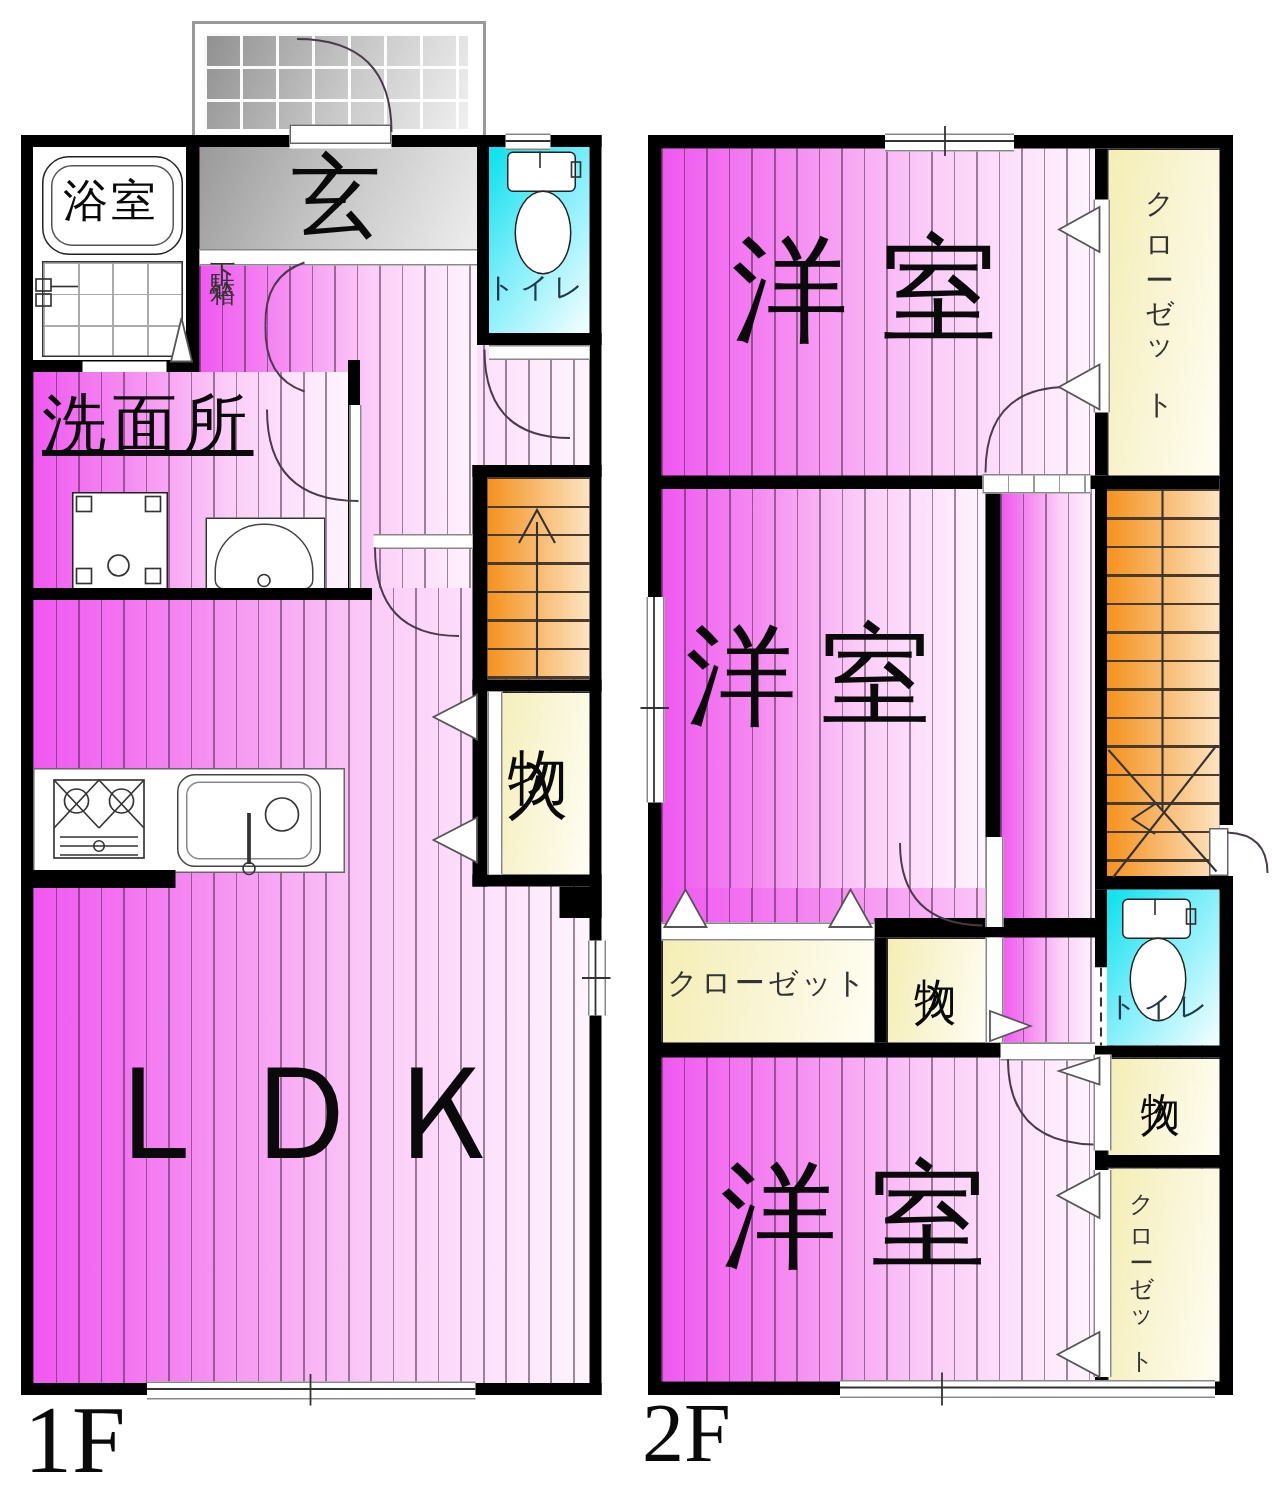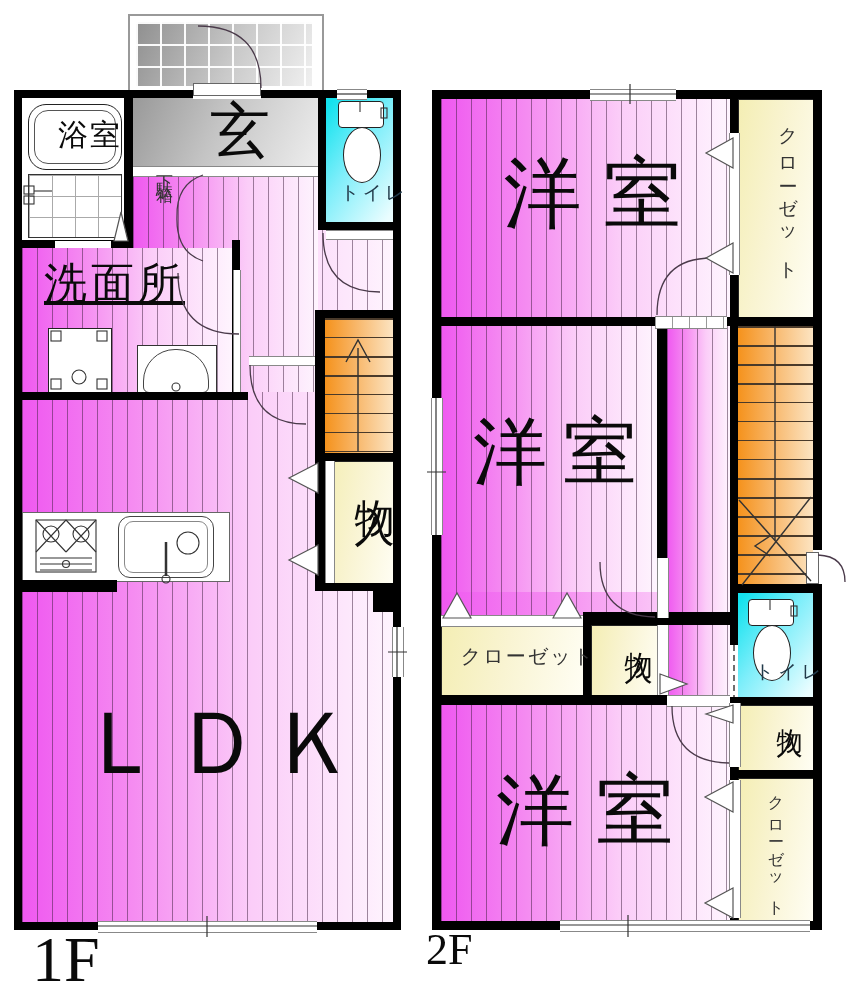--- a/index.html
+++ b/index.html
@@ -23,21 +23,21 @@
   .porch{position:absolute;background:#fff;border:2px solid #999;}
   .porchgrid{position:absolute;
       background-image:repeating-linear-gradient(90deg, rgba(255,255,255,.95) 0 2px, transparent 2px 24px),
       repeating-linear-gradient(180deg, rgba(255,255,255,.95) 0 2px, transparent 2px 22px),
       linear-gradient(115deg,#8f8f8f 0%,#c9c9c9 55%,#f0f0f0 100%);}
   .th-h{position:absolute;background:#fff;border-top:1px solid #888;border-bottom:1px solid #888;}
   .th-v{position:absolute;background:#fff;border-left:1px solid #888;border-right:1px solid #888;}
   .slide{background-image:repeating-linear-gradient(90deg,#999 0 1px,transparent 1px 17px);}
   .leaf{position:absolute;background:#fff;border:1.5px solid #666;}
   .fix{position:absolute;background:#fff;border:1.5px solid #222;}
-  .label{position:absolute;color:#0a0a0a;line-height:1;white-space:nowrap;padding-left:16px;}
+  .label{position:absolute;color:#0a0a0a;line-height:1;white-space:nowrap;}
   .ctr{text-align:center;}
   .vtext{writing-mode:vertical-rl;text-orientation:upright;}
   .small{color:#333;}
   .wc{color:#223a4a;}
   svg.overlay{position:absolute;left:0;top:0;pointer-events:none;}
 </style>
 </head>
 <body>
 
 <div id="canvas">
@@ -164,21 +164,21 @@
 
     <div class="label ctr" style="left:455px;top:155px;width:265px;font-size:78px;letter-spacing:22px;">洋室</div>
     <div class="label ctr" style="left:432px;top:415px;width:230px;font-size:74px;letter-spacing:16px;">洋室</div>
     <div class="label ctr" style="left:450px;top:772px;width:260px;font-size:78px;letter-spacing:22px;">洋室</div>
     <div class="label vtext small" style="left:763px;top:114px;font-size:19px;letter-spacing:.5em;">クローゼット</div>
     <div class="label ctr small" style="left:443px;top:646px;width:138px;font-size:20px;letter-spacing:2px;">クローゼット</div>
     <div class="label vtext" style="left:608px;top:630px;font-size:28px;letter-spacing:.1em;">物入</div>
     <div class="label ctr wc" style="left:736px;top:662px;width:76px;font-size:19px;letter-spacing:4px;">トイレ</div>
     <div class="label vtext" style="left:760px;top:708px;font-size:26px;letter-spacing:.1em;">物入</div>
     <div class="label vtext small" style="left:752px;top:784px;font-size:16px;letter-spacing:.4em;">クローゼット</div>
-    <div class="label" style="left:410px;top:928px;font-size:44px;">2F</div>
+    <div class="label" style="left:428px;top:928px;font-size:56px;">2F</div>
   </div>
 
   <svg class="overlay" width="848" height="1000" viewBox="0 0 848 1000">
     <g fill="none" stroke="#4a3a4a" stroke-width="1.3">
 
       <path d="M 261 88 Q 261 26 198 26"></path>
       <path d="M 203 175 Q 176 184 177 217"></path>
       <path d="M 203 261 Q 176 252 177 217"></path>
       <path d="M 323 233 Q 323 292 380 292"></path>
       <path d="M 178 273 Q 178 334 239 334"></path>

